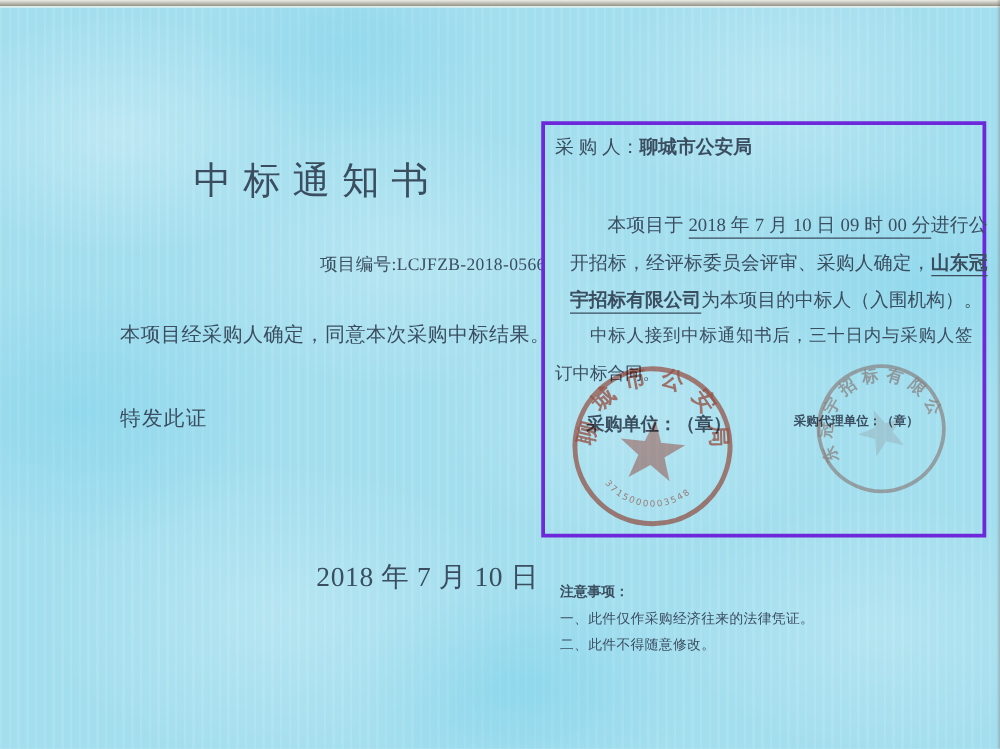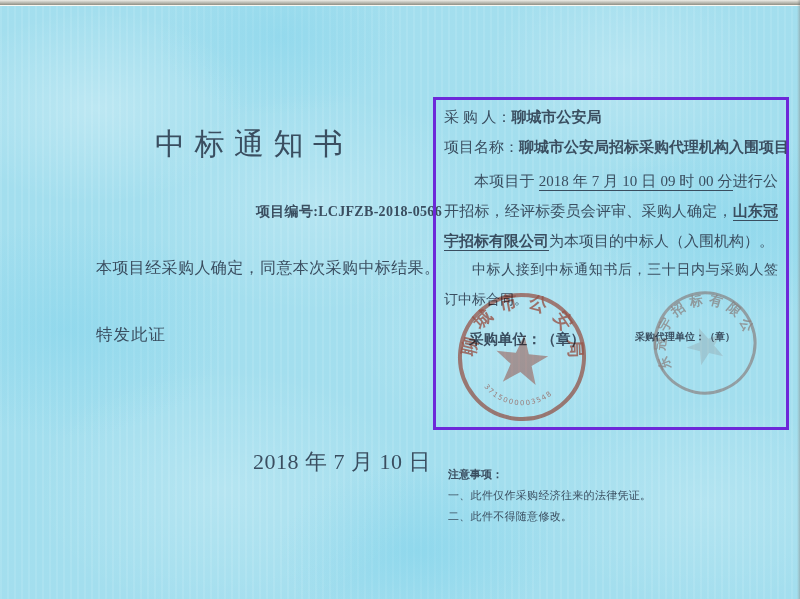--- a/index.html
+++ b/index.html
@@ -35,21 +35,21 @@
     background:linear-gradient(90deg, rgba(0,0,0,0), rgba(100,100,92,.35));
   }
   
   .ink{color:#3a4e60;}
   .doc-title{
     position:absolute;left:155px;top:124px;
     font-size:30px;font-weight:normal;letter-spacing:1px;white-space:nowrap;
   }
   .project-no{
     position:absolute;left:256px;top:203px;
-    font-size:14px;font-weight:bold;white-space:nowrap;letter-spacing:.3px;
+    font-size:14px;font-weight:normal;white-space:nowrap;letter-spacing:.3px;
   }
   .left-body{
     position:absolute;left:96px;top:258px;
     font-size:16px;white-space:nowrap;letter-spacing:.4px;
   }
   .issue-line{
     position:absolute;left:96px;top:324px;
     font-size:16.5px;letter-spacing:1px;
   }
   .left-date{
@@ -57,21 +57,21 @@
     font-size:22px;white-space:nowrap;letter-spacing:.5px;
   }
   
   .panel{
     position:absolute;left:433px;top:97px;width:350px;height:327px;
     border:3px solid #6d28d9;
   }
   .panel .row1{position:absolute;left:8px;top:8px;font-size:15px;white-space:nowrap;}
   .panel .row2{position:absolute;left:8px;top:38px;font-size:15px;white-space:nowrap;}
   .panel .para1{
-    position:absolute;left:8px;top:66px;width:334px;
+    position:absolute;left:20px;top:66px;width:334px;
     font-size:15px;line-height:30px;text-align:justify;text-indent:2em;
   }
   .panel .para2{
     position:absolute;left:8px;top:155px;width:334px;
     font-size:14px;line-height:30px;text-align:justify;text-indent:2em;
   }
   .panel .seal-label-left{
     position:absolute;left:33px;top:230px;font-size:14.5px;font-weight:bold;white-space:nowrap;
   }
   .panel .seal-label-right{
@@ -97,23 +97,20 @@
 
 <div class="doc-title ink">中 标 通 知 书</div>
 <div class="project-no ink">项目编号:LCJFZB-2018-0566</div>
 <div class="left-body ink">本项目经采购人确定，同意本次采购中标结果。</div>
 <div class="issue-line ink">特发此证</div>
 <div class="left-date ink">2018 年 7 月 10 日</div>
 
 <div class="panel ink">
   <div class="row1">
     <span>采 购 人：</span><span class="bold">聊城市公安局</span>
-  </div>
-  <div class="row2">
-    <span>项目名称：</span><span class="bold">聊城市公安局招标采购代理机构入围项目</span>
   </div>
   <div class="para1">
     <span>本项目于 </span><span class="uline">2018 年 7 月 10 日 09 时 00 分</span><span>进行公开招标，经评标委员会评审、采购人确定，</span><span class="bold uline">山东冠宇招标有限公司</span><span>为本项目的中标人（入围机构）。</span>
   </div>
   <div class="para2">中标人接到中标通知书后，三十日内与采购人签订中标合同。</div>
   <div class="seal-label-left">采购单位：（章）</div>
   <div class="seal-label-right">采购代理单位：（章）</div>
 </div>
 
 <div class="notes ink">

